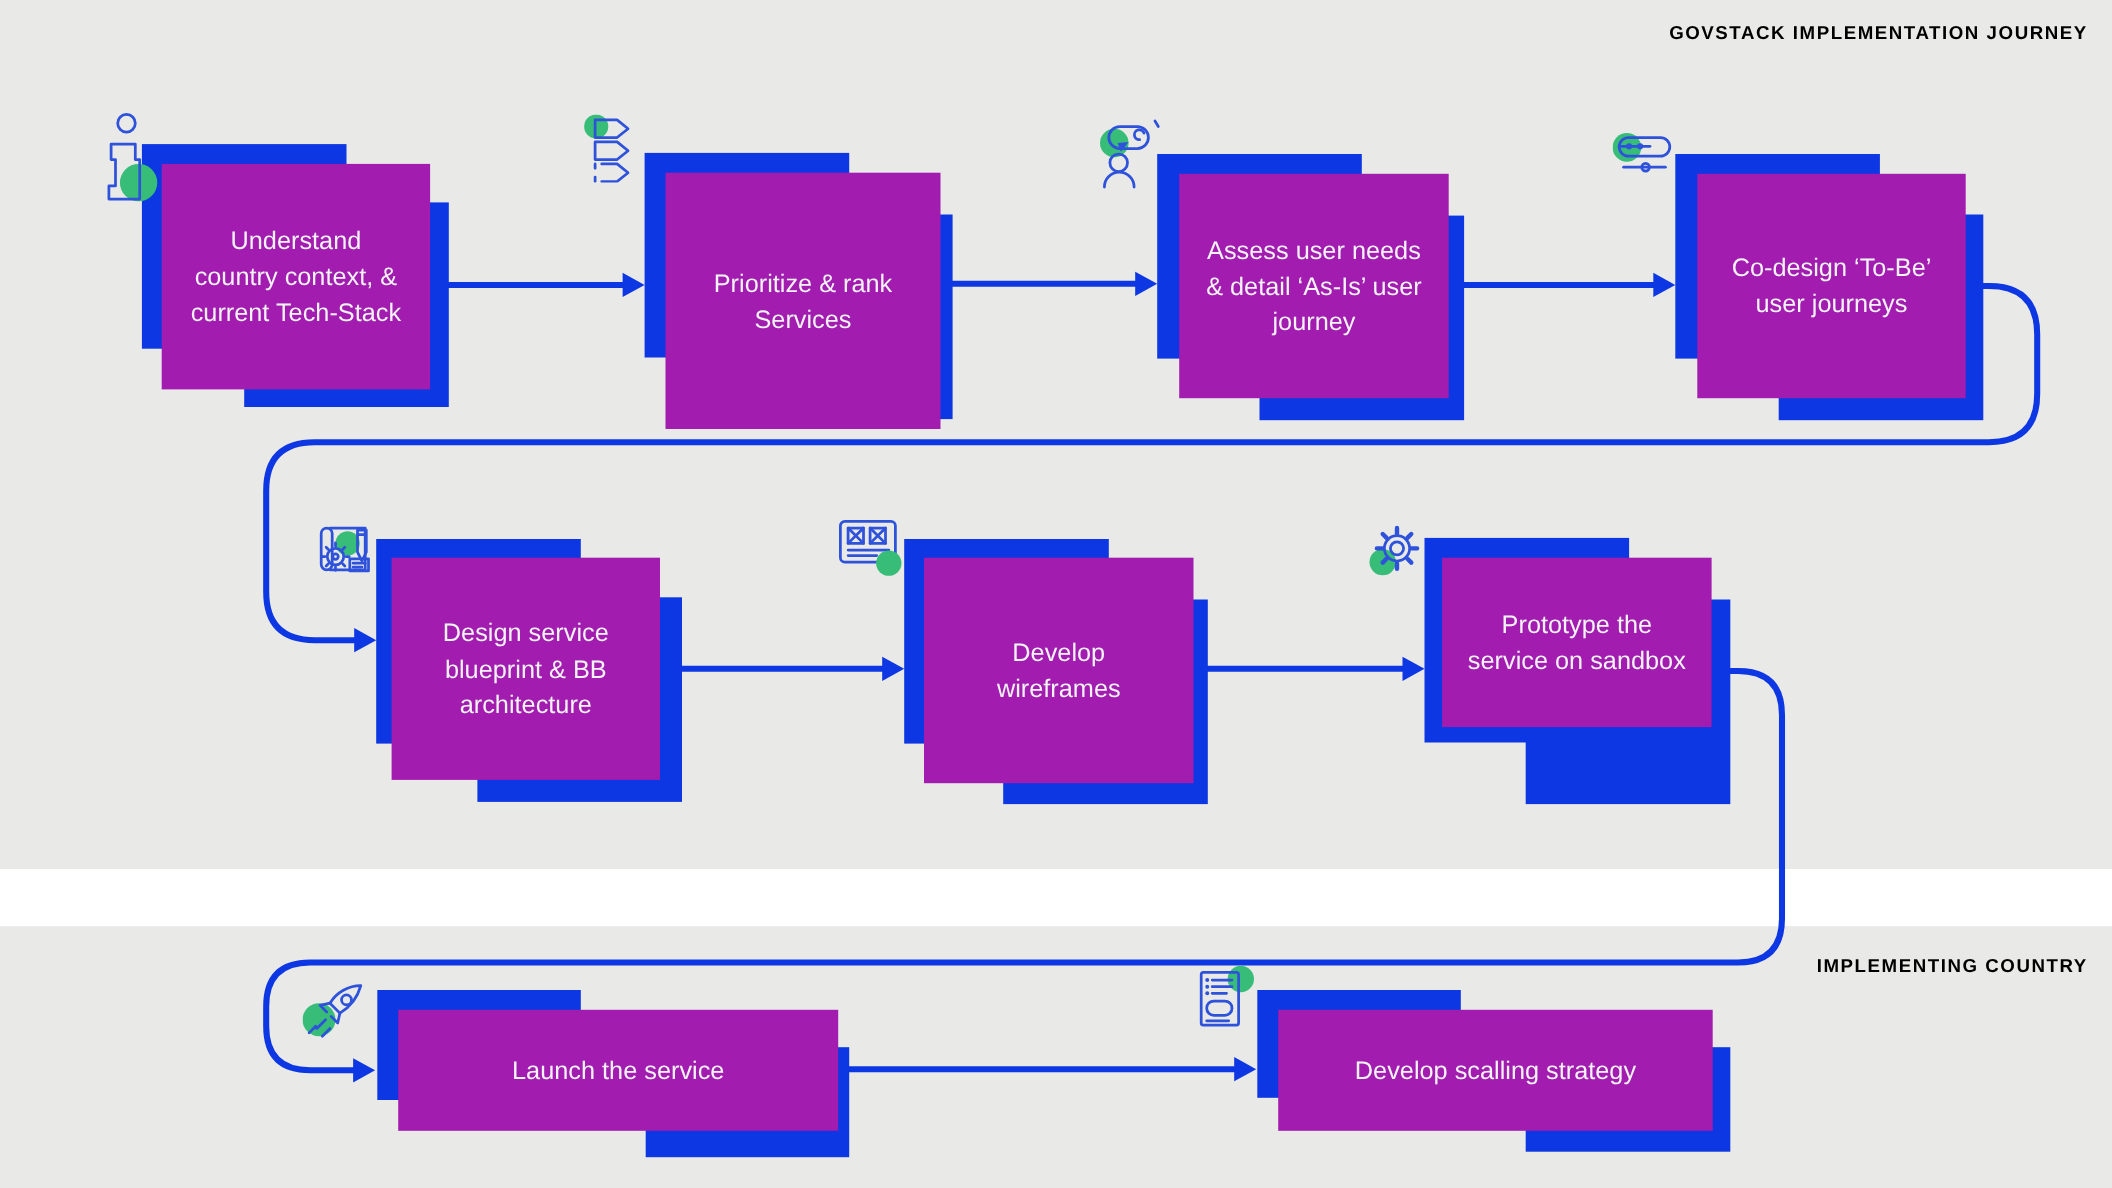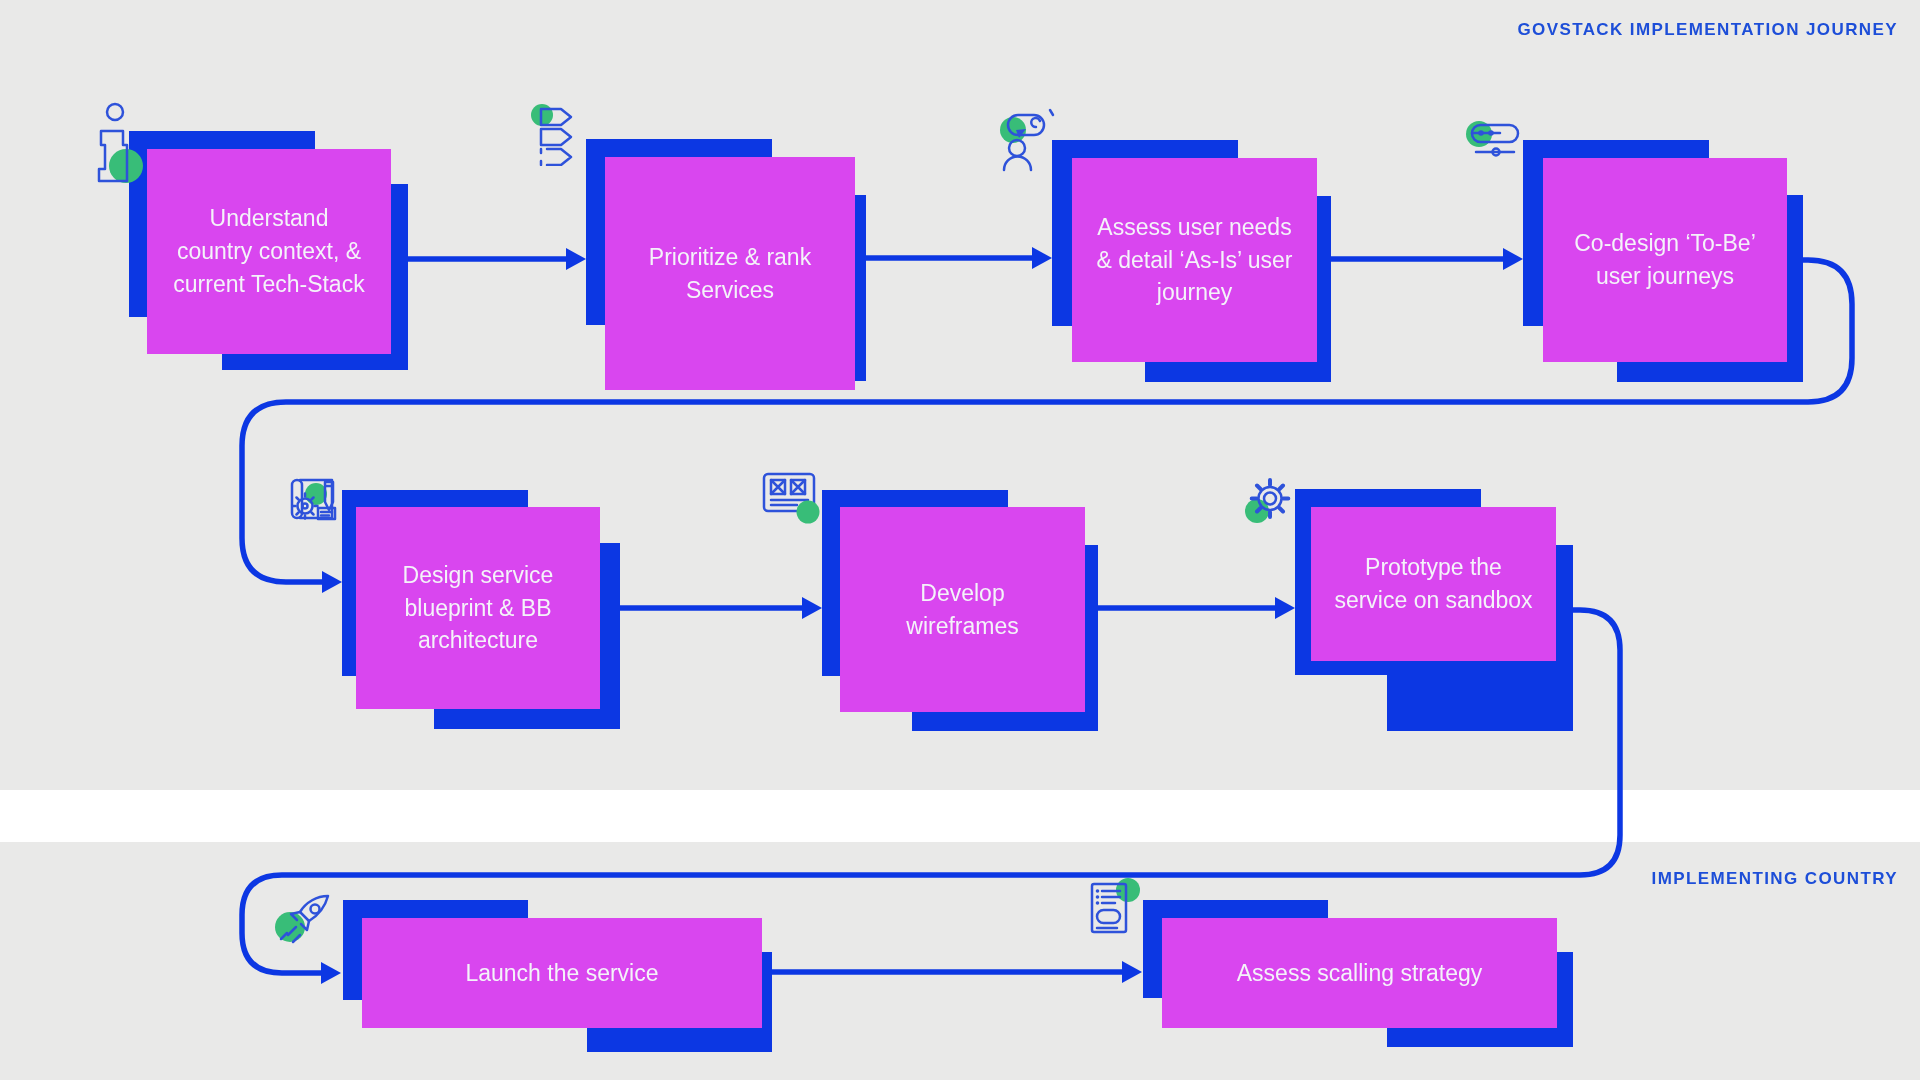--- a/index.html
+++ b/index.html
@@ -1,31 +1,31 @@
 <!DOCTYPE html>
 <html><head>
 <meta charset="utf-8">
 <style>
   html,body{margin:0;padding:0;}
   body{font-family:"Liberation Sans", sans-serif; background:#cfcfcf;}
   #stage{position:relative;width:1920px;height:1080px;background:#e9e9e8;overflow:hidden;}
 
   .band{position:absolute;left:0;top:790px;width:1920px;height:52px;background:#ffffff;z-index:0;}
 
-  .green-label{position:absolute;right:22px;color:#1d4ed8;font-weight:700;font-size:17px;
+  .green-label{position:absolute;right:22px;color:#000000;font-weight:700;font-size:17px;
     letter-spacing:1.4px;z-index:6;white-space:nowrap;}
   .gl-top{top:20px;}
   .gl-bottom{top:869px;}
 
   svg.connectors{position:absolute;left:0;top:0;z-index:1;}
   .cline{stroke:#0c37e3;stroke-width:5.5;fill:none;}
   .ahead{fill:#0c37e3;stroke:none;}
 
   .sq{position:absolute;background:#0c37e3;z-index:2;}
-  .navy{position:absolute;background:#d946ef;z-index:3;display:flex;align-items:center;justify-content:center;
+  .navy{position:absolute;background:#a21caf;z-index:3;display:flex;align-items:center;justify-content:center;
     color:#f4f3f9;font-size:23px;line-height:1.43;text-align:center;white-space:pre-line;padding:0 4px;box-sizing:border-box;}
 
   
   .b1a{left:129px;top:131px;width:186px;height:186px;}
   .b1b{left:222px;top:184px;width:186px;height:186px;}
   .n1{left:147px;top:149px;width:244px;height:205px;}
   
   .b2a{left:586px;top:139px;width:186px;height:186px;}
   .b2b{left:680px;top:195px;width:186px;height:186px;}
   .n2{left:605px;top:157px;width:250px;height:233px;}
@@ -252,21 +252,21 @@
         <circle class="st" cx="40" cy="18" r="4.5"></circle>
         <path class="st" d="M25 21 L16 23 L22 29 M34 30 L32 39 L26 33"></path>
         <path class="st" d="M13 44 L21 36 M6 48 L12 42 M18 51 L25 44"></path>
       </svg>
     </span>
   </div>
 
   <div>
     <div class="sq b9a"></div>
     <div class="sq b9b"></div>
-    <div class="navy n9">Assess scalling strategy</div>
+    <div class="navy n9">Develop scalling strategy</div>
     <span class="icon ic9">
       <svg width="58" height="62" viewBox="0 0 58 62">
         <circle class="gr" cx="41" cy="14" r="12"></circle>
         <rect class="st" x="5" y="8" width="34" height="48" rx="2"></rect>
         <circle class="stf" cx="10.5" cy="15" r="1.8"></circle>
         <circle class="stf" cx="10.5" cy="21" r="1.8"></circle>
         <circle class="stf" cx="10.5" cy="27" r="1.8"></circle>
         <path class="st" d="M15 15 H33 M15 21 H33 M15 27 H28"></path>
         <rect class="st" x="10" y="34" width="23" height="13" rx="6.5"></rect>
         <path class="st" d="M10 52 H30"></path>

